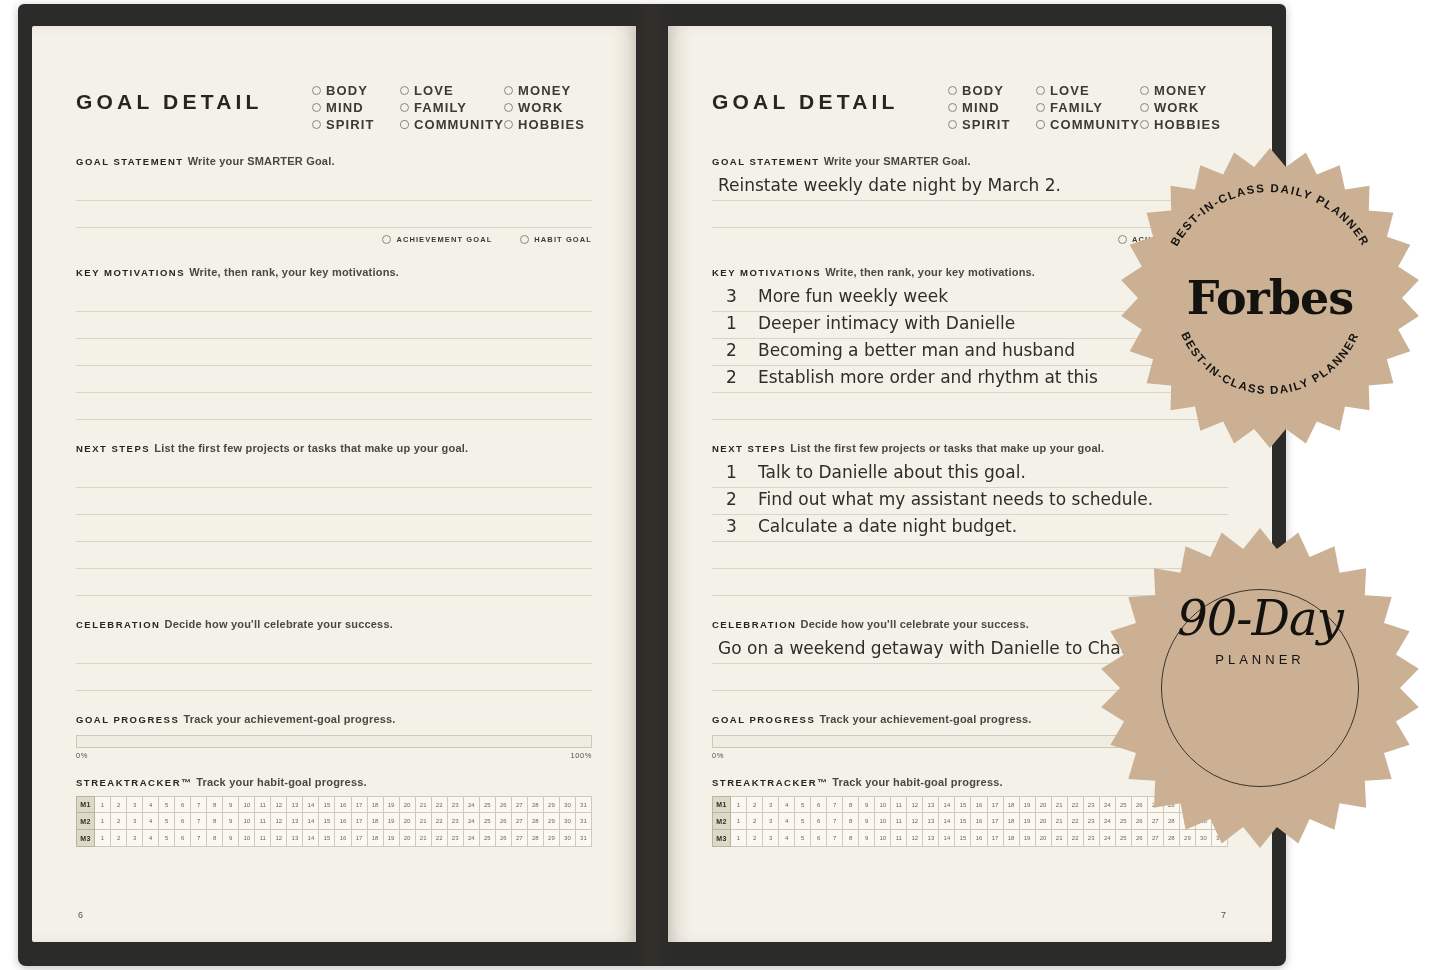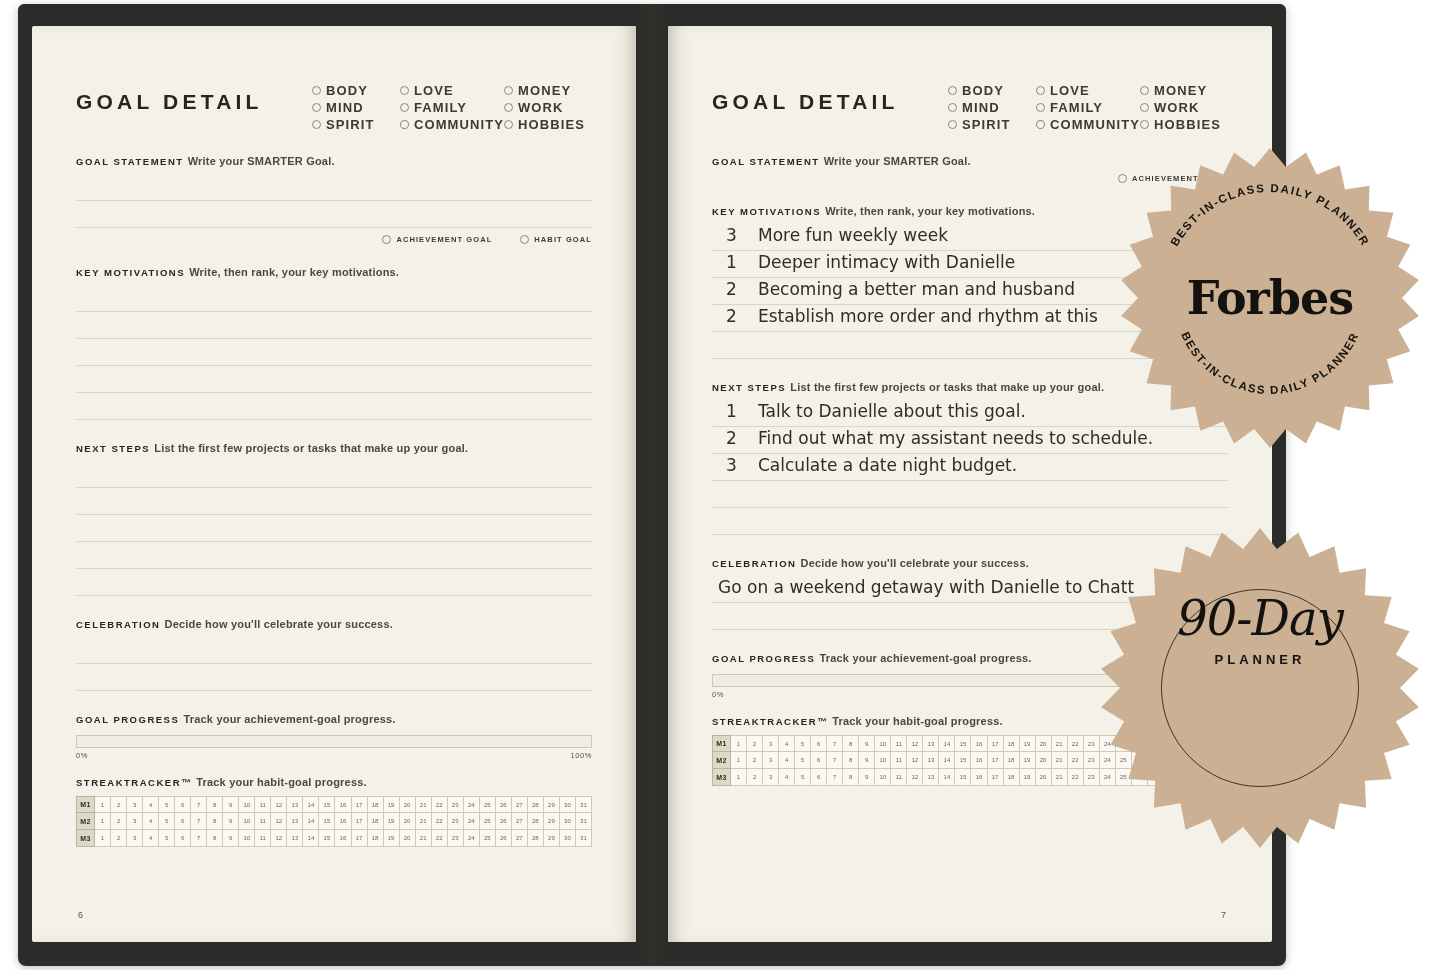--- a/index.html
+++ b/index.html
@@ -100,21 +100,21 @@
   .burst-content{position:absolute;inset:0;display:flex;flex-direction:column;align-items:center;justify-content:center;}
   .forbes-word{
     font-family:"DejaVu Serif", serif;font-weight:700;font-size:46px;color:#14120f;letter-spacing:-1px;
   }
   .arc-text{font-size:11.5px;font-weight:700;letter-spacing:1.6px;fill:#14120f;font-family:"Liberation Sans",sans-serif;}
   .circle-ring{
     width:196px;height:196px;border:1px solid #3a342c;border-radius:50%;
     display:flex;flex-direction:column;align-items:center;justify-content:flex-start;
   }
   .ninety{font-family:"DejaVu Serif", serif;font-size:48px;color:#14120f;font-style:italic;letter-spacing:-1px;}
-  .planner{font-size:13px;letter-spacing:4px;color:#14120f;margin-top:6px;font-weight:700;}
+  .planner{font-size:13px;letter-spacing:4px;color:#14120f;margin-top:6px;font-weight:400;}
 </style>
 </head>
 <body>
 
 <div class="book">
 
   <div class="page left">
     <div class="pg-inner">
 
       <div class="hdr">
@@ -403,20 +403,26 @@
               </div>
           </div>
         </div>
       </div>
 
       <div class="sec">
         <div class="sechead">
           <span>GOAL STATEMENT</span>
           <span class="hint">Write your SMARTER Goal.</span>
         </div>
+        <div class="lines">
+          <div class="ln filled">
+            <span class="hand htxt">Reinstate weekly date night by March 2.</span>
+          </div>
+          <div class="ln"></div>
+        </div>
         <div class="subopts">
           <div class="subopt">
               <span class="ring"></span>
               <span class="lbl">ACHIEVEMENT GOAL</span>
             </div>
         </div>
       </div>
 
       <div class="sec">
         <div class="sechead">

